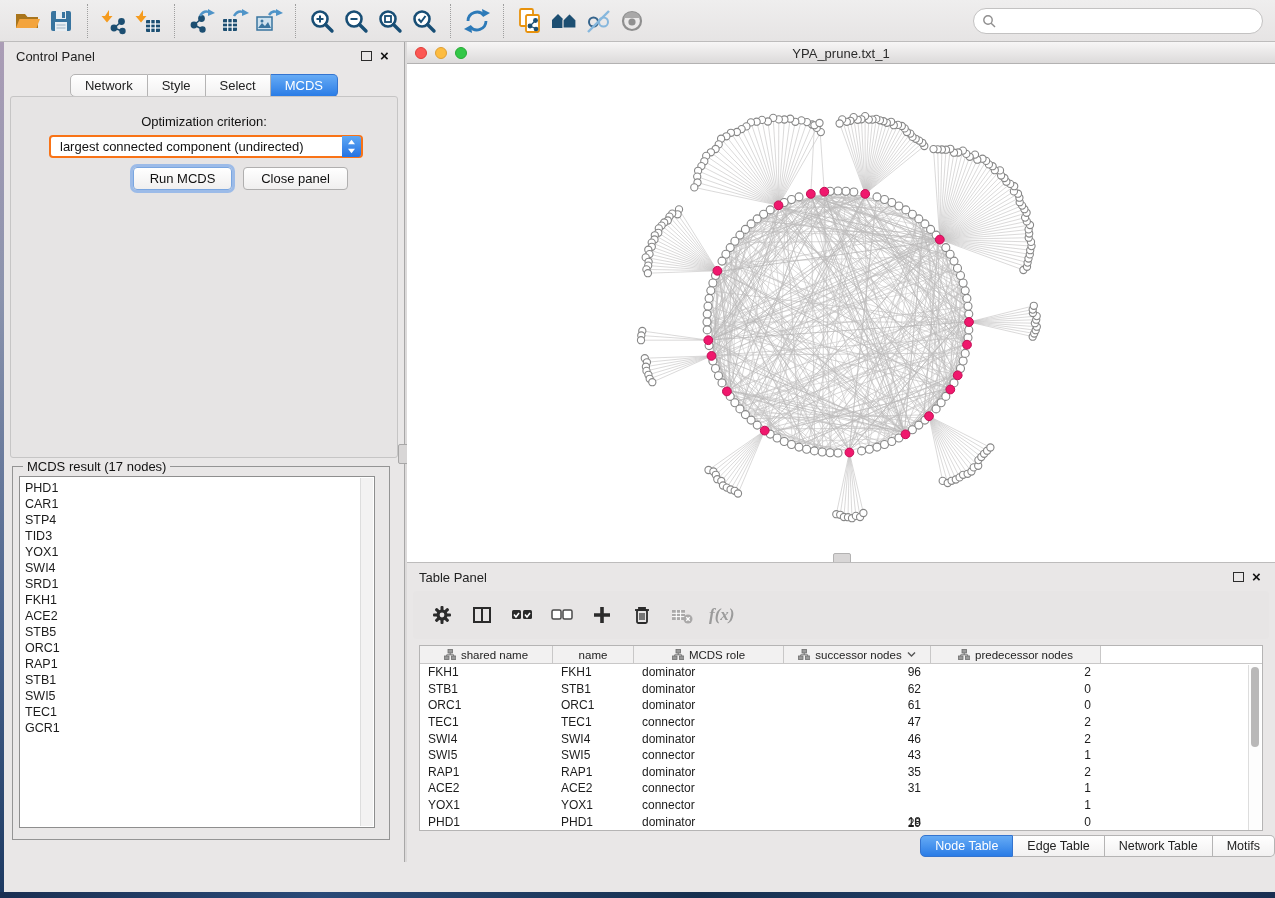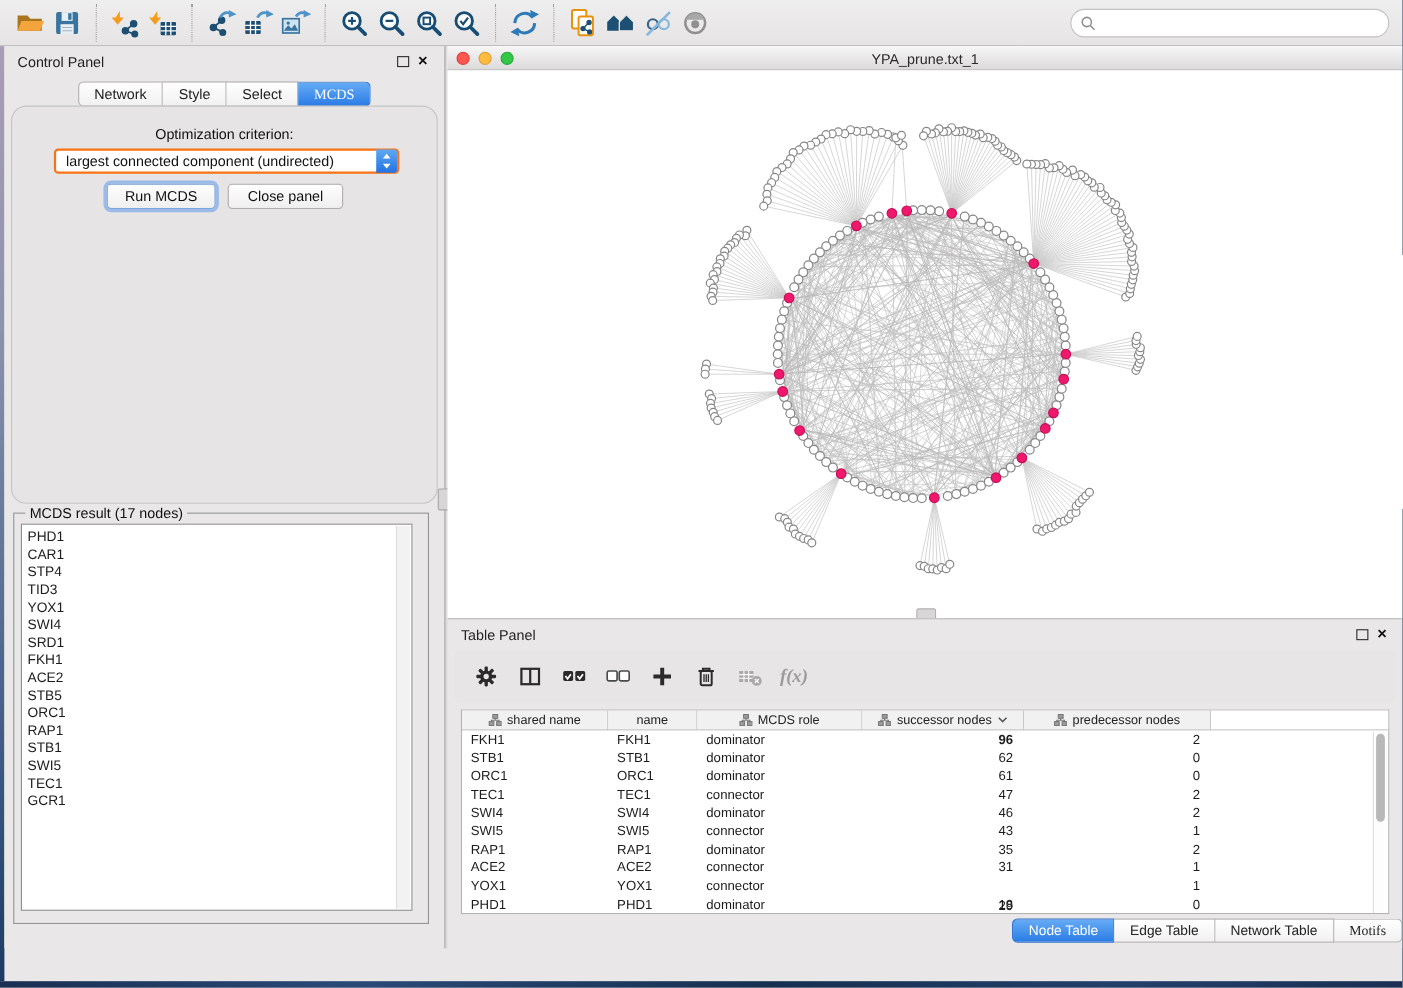--- a/index.html
+++ b/index.html
@@ -23,32 +23,32 @@
   
   .control-panel{position:absolute;left:4px;top:42px;width:400px;height:820px;background:#e9e7e7;}
   .panel-titlebar{position:absolute;left:0;top:0;right:0;height:28px;}
   .panel-title{position:absolute;left:12px;top:7px;font-size:13px;color:#222;}
   .float-icon{position:absolute;width:9px;height:8px;border:1.5px solid #2c2c2c;top:9px;}
   .close-icon{position:absolute;top:5px;font-size:15px;font-weight:bold;color:#111;cursor:default;line-height:18px;}
   .cp-tabs{position:absolute;left:0;top:32px;width:100%;display:flex;justify-content:center;align-items:flex-end;}
   .seg-tab{height:21px;line-height:21px;padding:0 14px;font-size:13px;background:linear-gradient(#ffffff,#f2f1f1);
            border:1px solid #b5b4b4;border-left:none;color:#222;text-align:center;}
   .seg-tab.first{border-left:1px solid #b5b4b4;border-radius:5px 0 0 5px;}
-  .seg-tab.last{border-radius:0 5px 5px 0;font-family:Liberation Serif, serif;}
+  .seg-tab.last{border-radius:0 5px 5px 0;}
   .seg-tab.active{background:linear-gradient(#66abf5,#2a7ce6);color:#fff;border-color:#3474cf;}
   .cp-content{position:absolute;left:6px;top:54px;width:388px;height:362px;background:#e6e4e4;
-              border:1px solid #c6c5c5;border-radius:14px;box-sizing:border-box;}
+              border:1px solid #c6c5c5;border-radius:3px;box-sizing:border-box;}
   .opt-label{position:absolute;left:0;top:17px;width:100%;text-align:center;font-size:13px;color:#111;}
   .dropdown{position:absolute;left:38px;top:38px;width:314px;height:23px;background:#ffffff;border:2px solid #f97316;
             border-radius:4px;box-sizing:border-box;display:flex;align-items:center;}
   .dd-text{flex:1;font-size:13px;padding-left:9px;white-space:nowrap;overflow:hidden;color:#111;}
   .dd-cap{width:19px;height:21px;border-radius:0 3px 3px 0;background:linear-gradient(#5fa8f4,#2372e2);
           display:flex;align-items:center;justify-content:center;}
   .mac-btn{position:absolute;height:23px;background:linear-gradient(#ffffff,#f0efef);border:1px solid #b0afaf;
-           border-radius:4px;font-size:13px;font-family:"Liberation Sans",sans-serif;color:#111;}
+           border-radius:4px;font-size:13px;font-family:"Liberation Sans",sans-serif;color:#111;margin-left:36px;}
   .mac-btn.focus{box-shadow:0 0 0 3px rgba(106,160,235,0.6);border-color:#7aa6e0;}
   .result-group{position:absolute;left:8px;top:424px;width:376px;height:372px;border:1px solid #949494;}
   .group-legend{position:absolute;left:10px;top:-8px;background:#e9e7e7;padding:0 4px;font-size:13px;color:#111;}
   .result-list{position:absolute;left:6px;top:9px;width:356px;height:352px;background:#fff;border:1px solid #8e8e8e;
                box-sizing:border-box;font-size:12.5px;line-height:16px;padding:3px 0 0 5px;overflow:hidden;}
   .mcds-item{height:16px;}
   .result-scroll{position:absolute;right:1px;top:1px;width:12px;height:calc(100% - 2px);background:#f3f2f2;border-left:1px solid #ddd;}
   
   .v-split{position:absolute;left:404px;top:42px;width:3px;height:820px;background:#dcdada;border-left:1px solid #a8a7a7;box-sizing:border-box;}
   .v-split-handle{position:absolute;left:398px;top:444px;width:9px;height:18px;background:#d8d6d6;border:1px solid #a8a7a7;border-radius:2px;}
@@ -1308,21 +1308,21 @@
             </svg>
             <span>predecessor nodes</span>
           </div>
           <div class="th-fill"></div>
         </div>
       <div class="tp-body">
           <div class="tr">
             <div class="td left" style="width: 133px;">FKH1</div>
             <div class="td left" style="width: 81px;">FKH1</div>
             <div class="td left" style="width: 150px;">dominator</div>
-            <div class="td right" style="width: 147px; font-weight: bold;">96</div>
+            <div class="td right" style="width: 147px;">96</div>
             <div class="td right" style="width: 170px;">2</div>
           </div>
           <div class="tr">
             <div class="td left" style="width: 133px;">STB1</div>
             <div class="td left" style="width: 81px;">STB1</div>
             <div class="td left" style="width: 150px;">dominator</div>
             <div class="td right" style="width: 147px;">62</div>
             <div class="td right" style="width: 170px;">0</div>
           </div>
           <div class="tr">

